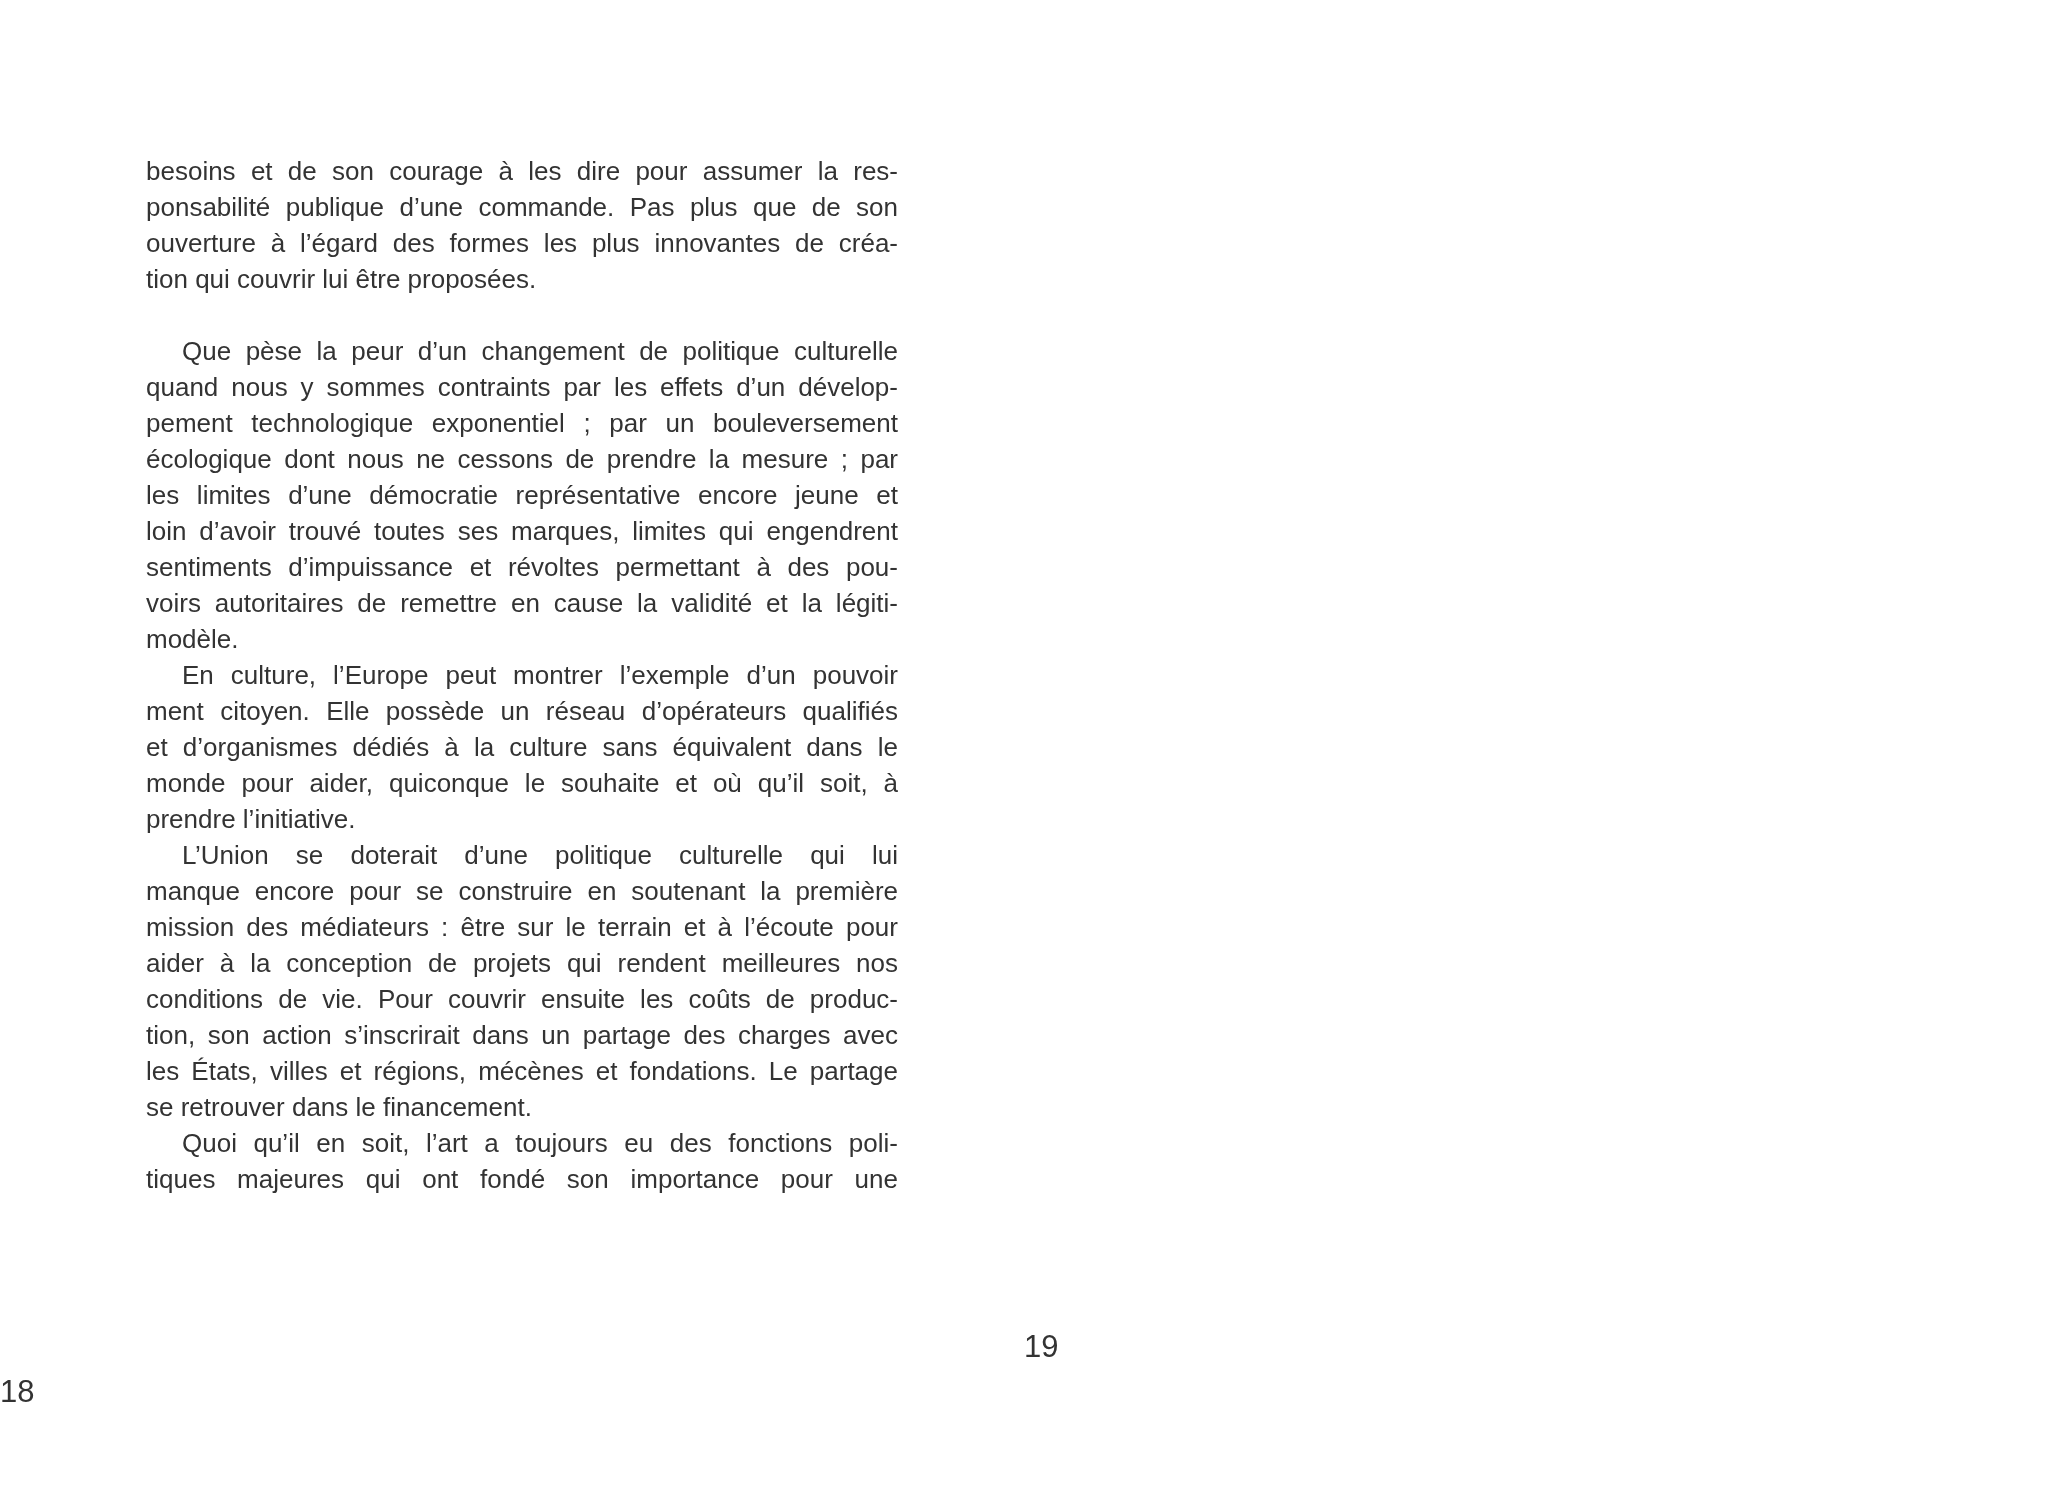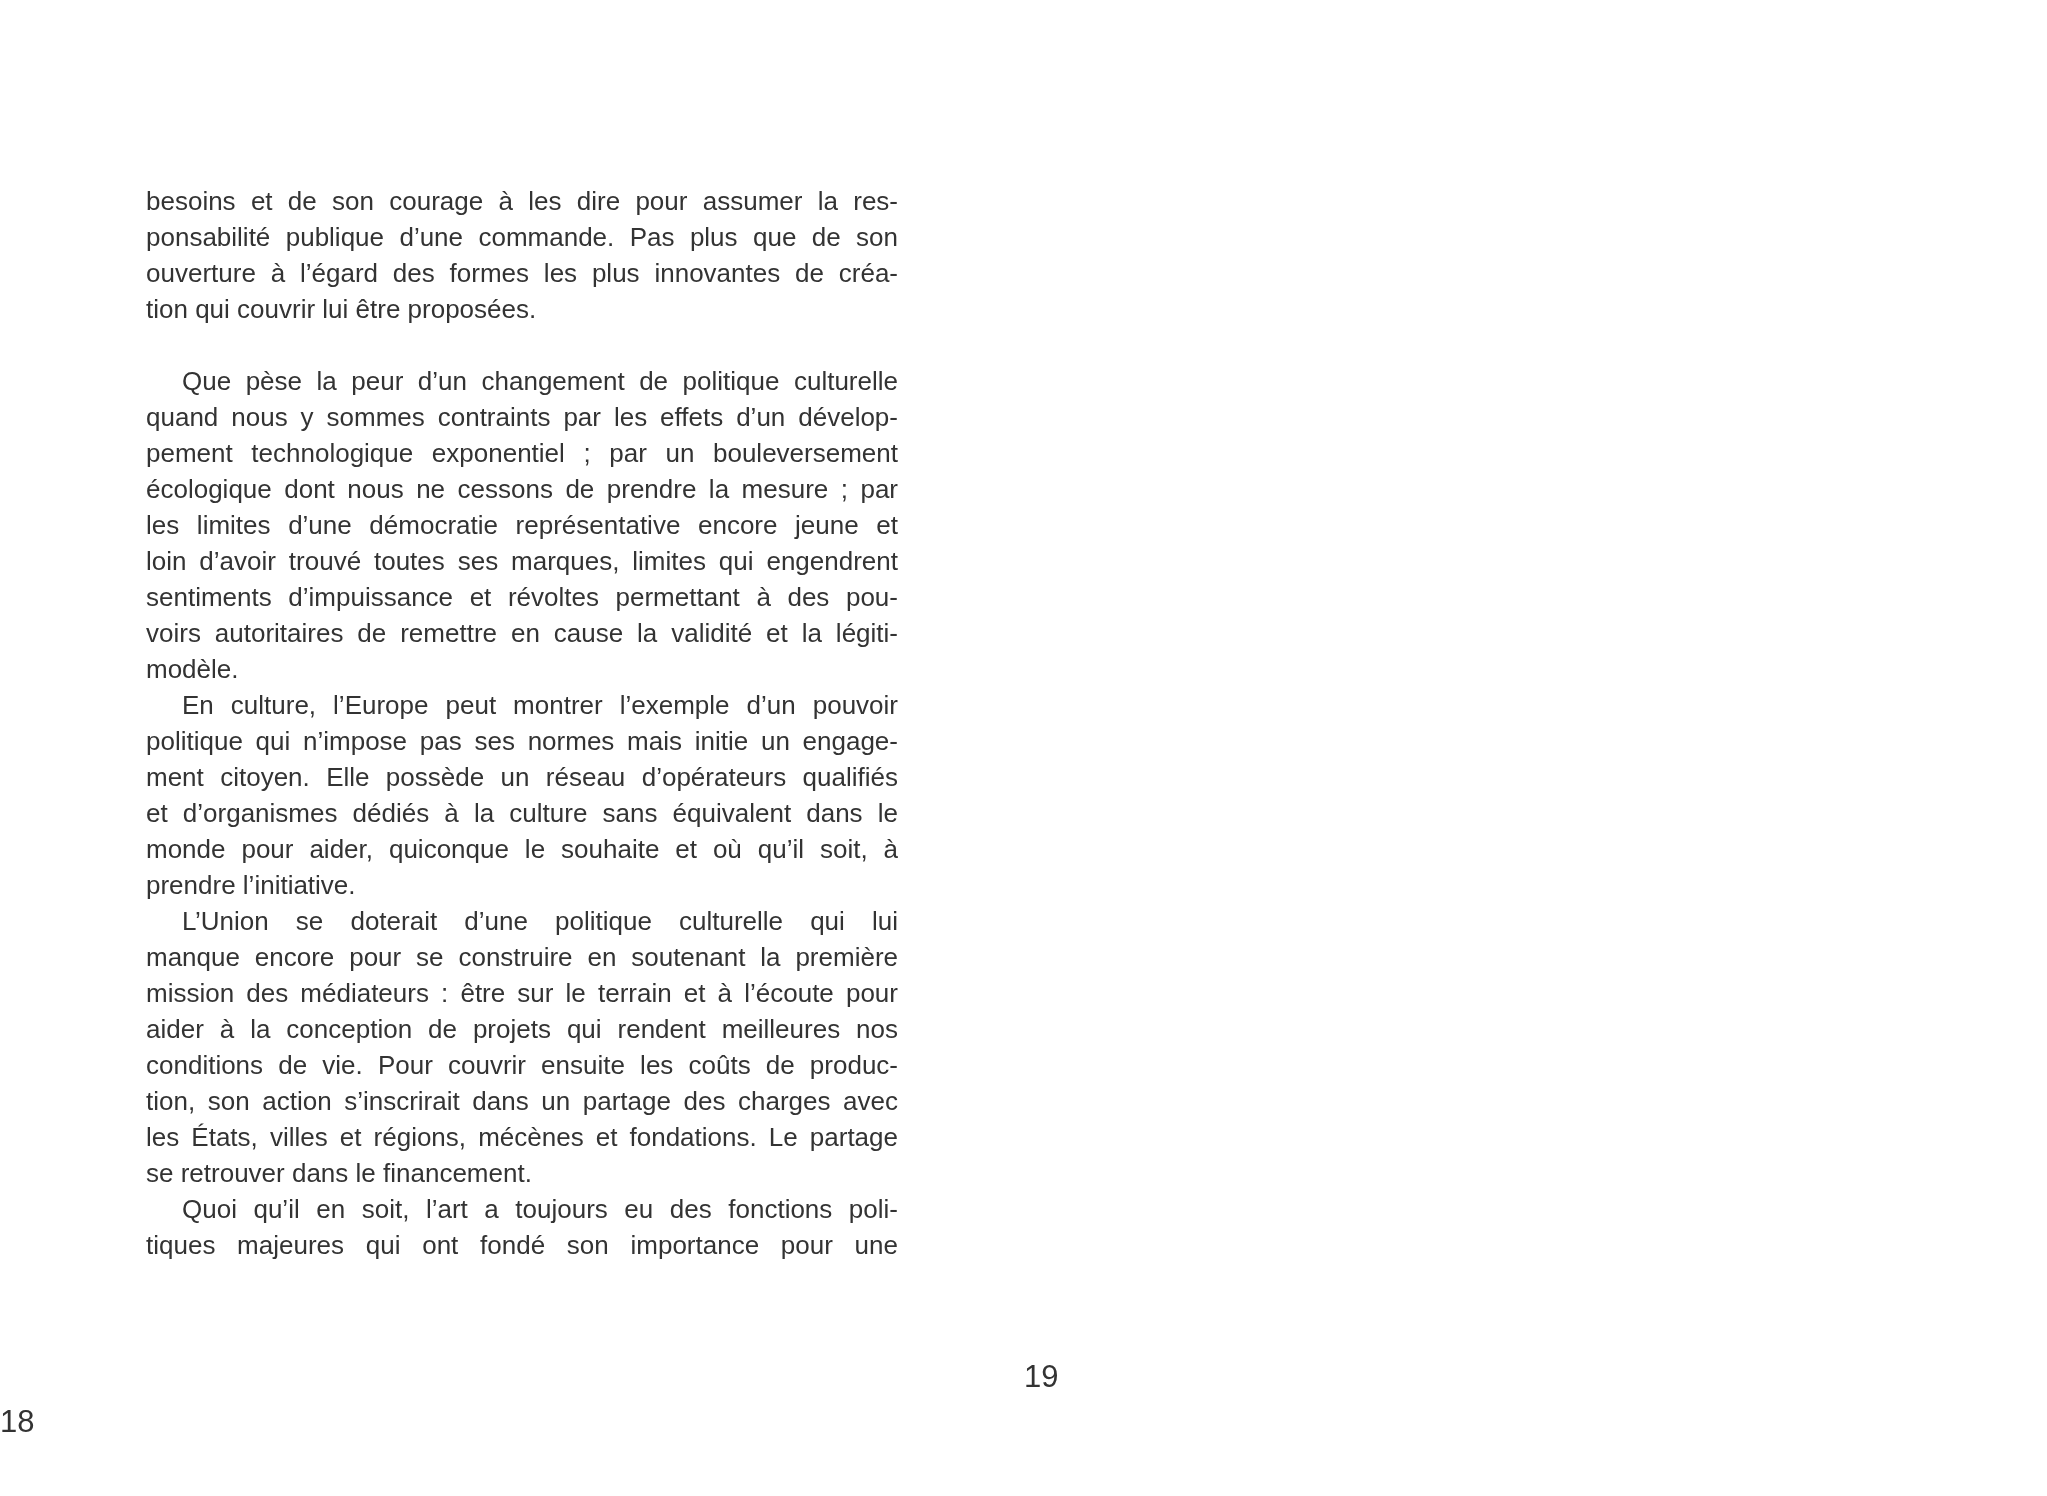--- a/index.html
+++ b/index.html
@@ -11,21 +11,20 @@
     height: 1496px;
     position: relative;
     overflow: hidden;
     background: var(--bg, #ffffff);
     color: var(--text, #333333);
     font-family: "Liberation Sans", sans-serif;
   }
   .spread {
     position: absolute;
     inset: 0;
-    margin-top: 30px;
   }
   .page {
     position: absolute;
     top: 0;
     height: 100%;
     width: 1024px;
   }
   .page.left  { left: 0; }
   .page.right { left: 1023px; }
   .textblock {
@@ -68,21 +67,20 @@
         <div class="line indent gap">Que pèse la peur d’un changement de politique culturelle</div>
         <div class="line">quand nous y sommes contraints par les effets d’un dévelop-</div>
         <div class="line">pement technologique exponentiel ; par un bouleversement</div>
         <div class="line">écologique dont nous ne cessons de prendre la mesure ; par</div>
         <div class="line">les limites d’une démocratie représentative encore jeune et</div>
         <div class="line">loin d’avoir trouvé toutes ses marques, limites qui engendrent</div>
         <div class="line">sentiments d’impuissance et révoltes permettant à des pou-</div>
         <div class="line">voirs autoritaires de remettre en cause la validité et la légiti-</div>
         <div class="line end">modèle.</div>
         <div class="line indent">En culture, l’Europe peut montrer l’exemple d’un pouvoir</div>
-        <div class="line">politique qui n’impose pas ses normes mais initie un engage-</div>
         <div class="line">ment citoyen. Elle possède un réseau d’opérateurs qualifiés</div>
         <div class="line">et d’organismes dédiés à la culture sans équivalent dans le</div>
         <div class="line">monde pour aider, quiconque le souhaite et où qu’il soit, à</div>
         <div class="line end">prendre l’initiative.</div>
         <div class="line indent">L’Union se doterait d’une politique culturelle qui lui</div>
         <div class="line">manque encore pour se construire en soutenant la première</div>
         <div class="line">mission des médiateurs : être sur le terrain et à l’écoute pour</div>
         <div class="line">aider à la conception de projets qui rendent meilleures nos</div>
         <div class="line">conditions de vie. Pour couvrir ensuite les coûts de produc-</div>
         <div class="line">tion, son action s’inscrirait dans un partage des charges avec</div>

